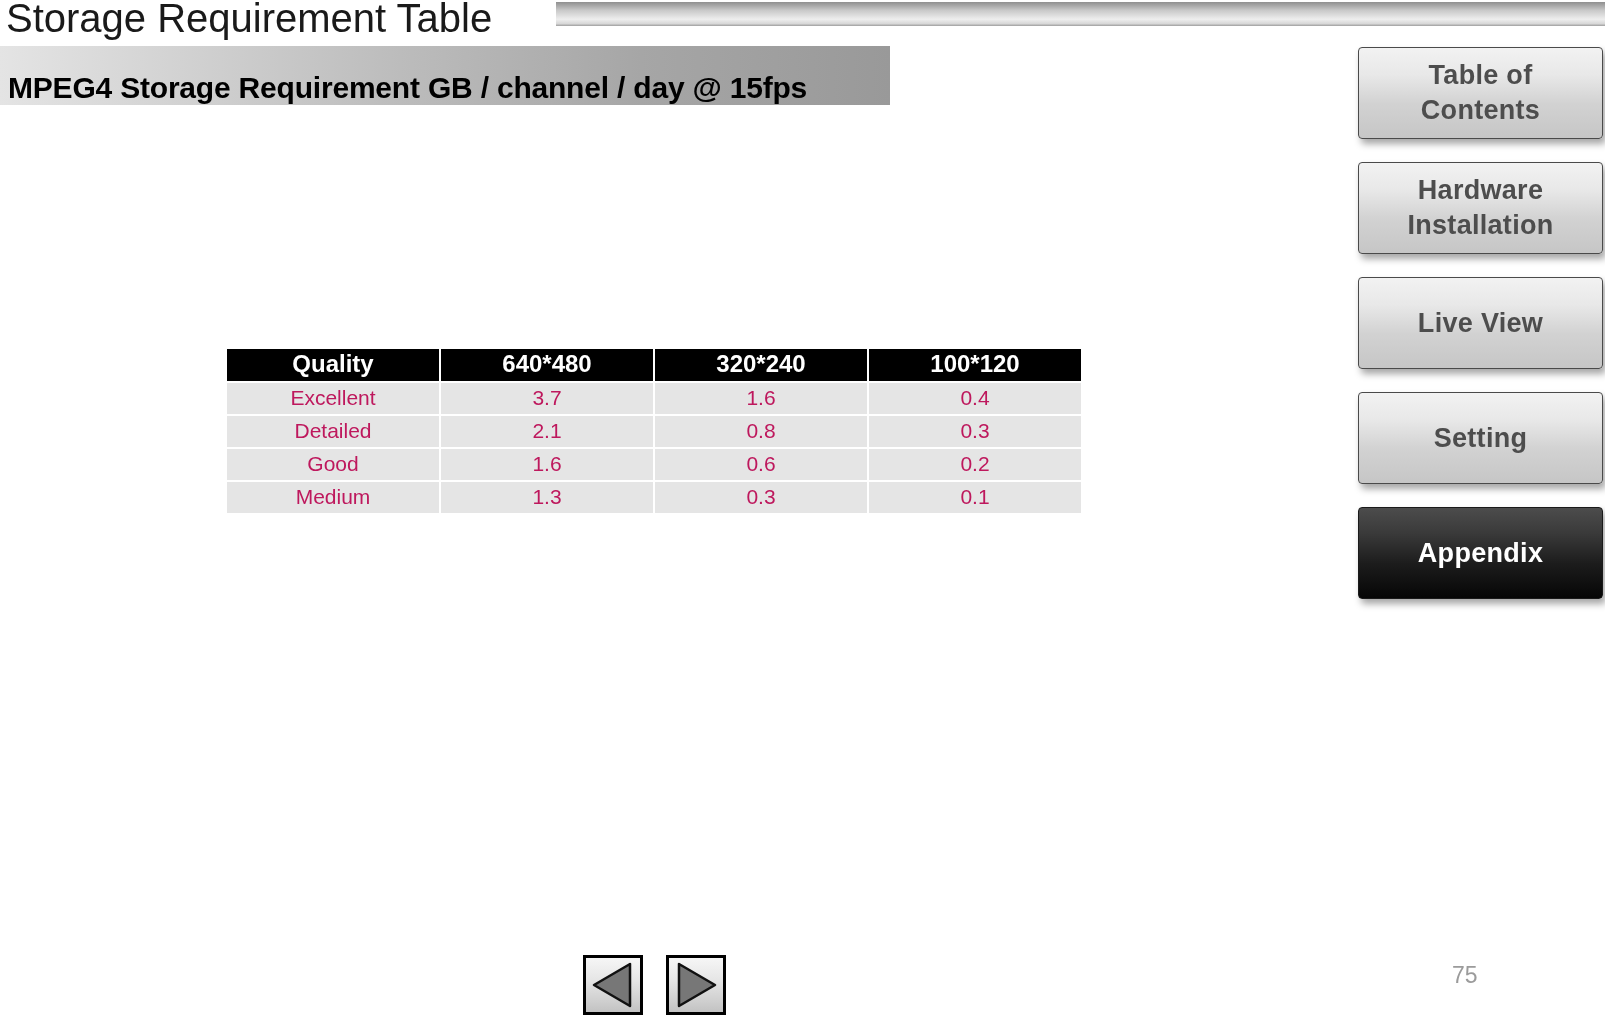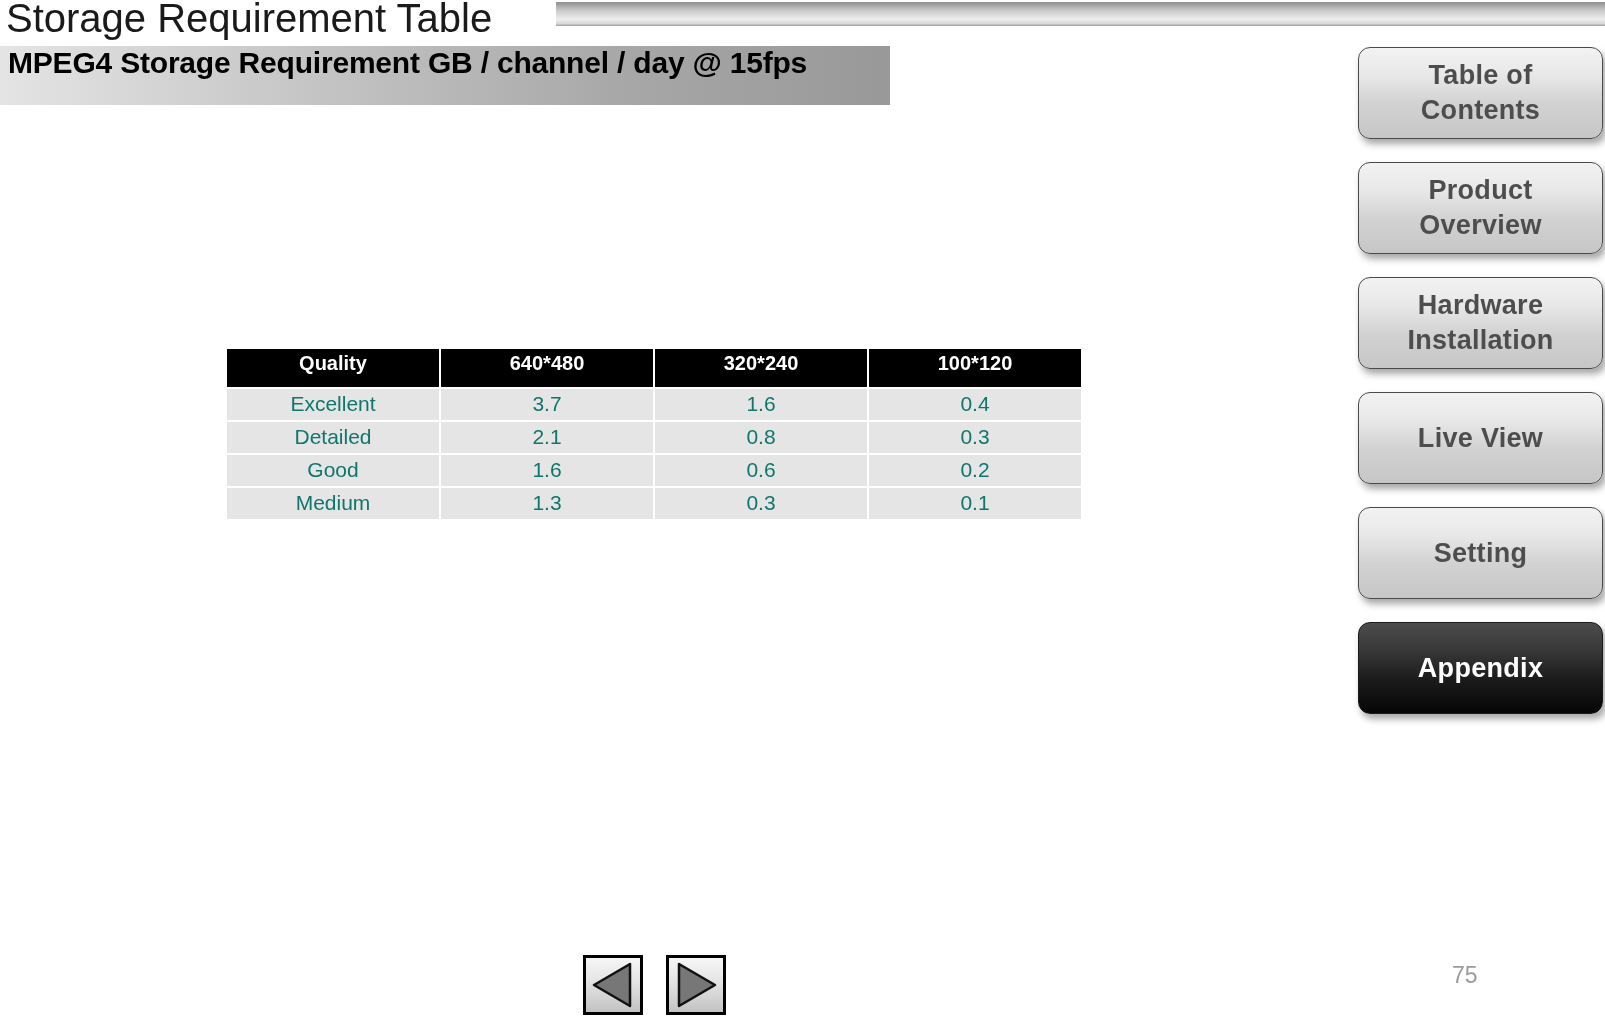--- a/index.html
+++ b/index.html
@@ -41,21 +41,21 @@
 
   
   #banner {
     position: absolute;
     left: 0px;
     top: 46px;
     width: 890px;
     height: 59px;
     background: linear-gradient(to right, #e4e4e4 0%, #d4d4d4 18%, #bcbcbc 45%, #a6a6a6 72%, #999999 100%);
     display: flex;
-    align-items: flex-start;
+    align-items: flex-end;
   }
   #banner-text {
     font-size: 30px;
     font-weight: bold;
     color: #000000;
     padding-left: 8px;
     white-space: nowrap;
     letter-spacing: -0.2px;
   }
 
@@ -65,30 +65,30 @@
     left: 225px;
     top: 347px;
     width: 850px;
     border-collapse: separate;
     border-spacing: 2px 2px;
     table-layout: fixed;
   }
   #storage-table th {
     background: #000000;
     color: #ffffff;
-    font-size: 20px;
+    font-size: 24px;
     font-weight: bold;
     text-align: center;
     height: 26px;
-    padding: 1px 0 11px 0;
+    padding: 1px 0 3px 0;
     letter-spacing: 0px;
   }
   #storage-table td {
     background: #e5e5e5;
-    color: #0f766e;
+    color: #be185d;
     font-size: 21px;
     font-weight: 400;
     text-align: center;
     height: 28px;
     padding: 1px 0 2px 0;
   }
   #storage-table col.c0 { width: 212px; }
   #storage-table col.c1 { width: 212px; }
   #storage-table col.c2 { width: 212px; }
   #storage-table col.c3 { width: 212px; }
@@ -98,21 +98,21 @@
     position: absolute;
     left: 1358px;
     top: 47px;
     width: 247px;
   }
   .nav-button {
     position: relative;
     width: 245px;
     height: 92px;
     margin-bottom: 23px;
-    border-radius: 12px;
+    border-radius: 4px;
     border: 1.5px solid #4a4a4a;
     background: linear-gradient(to bottom, #f2f2f2 0%, #e8e8e8 30%, #d2d2d2 62%, #c6c6c6 100%);
     box-shadow: 3px 5px 7px rgba(0,0,0,0.35);
     display: flex;
     align-items: center;
     justify-content: center;
     box-sizing: border-box;
   }
   .nav-label {
     font-size: 27px;
@@ -216,24 +216,20 @@
     </tr>
   </tbody>
 </table>
 
 <div id="sidebar">
   <div class="nav-button">
     <span class="nav-label">Table of
 Contents</span>
   </div>
   <div class="nav-button">
-    <span class="nav-label">Product
-Overview</span>
-  </div>
-  <div class="nav-button">
     <span class="nav-label">Hardware
 Installation</span>
   </div>
   <div class="nav-button">
     <span class="nav-label">Live View</span>
   </div>
   <div class="nav-button">
     <span class="nav-label">Setting</span>
   </div>
   <div class="nav-button active">

